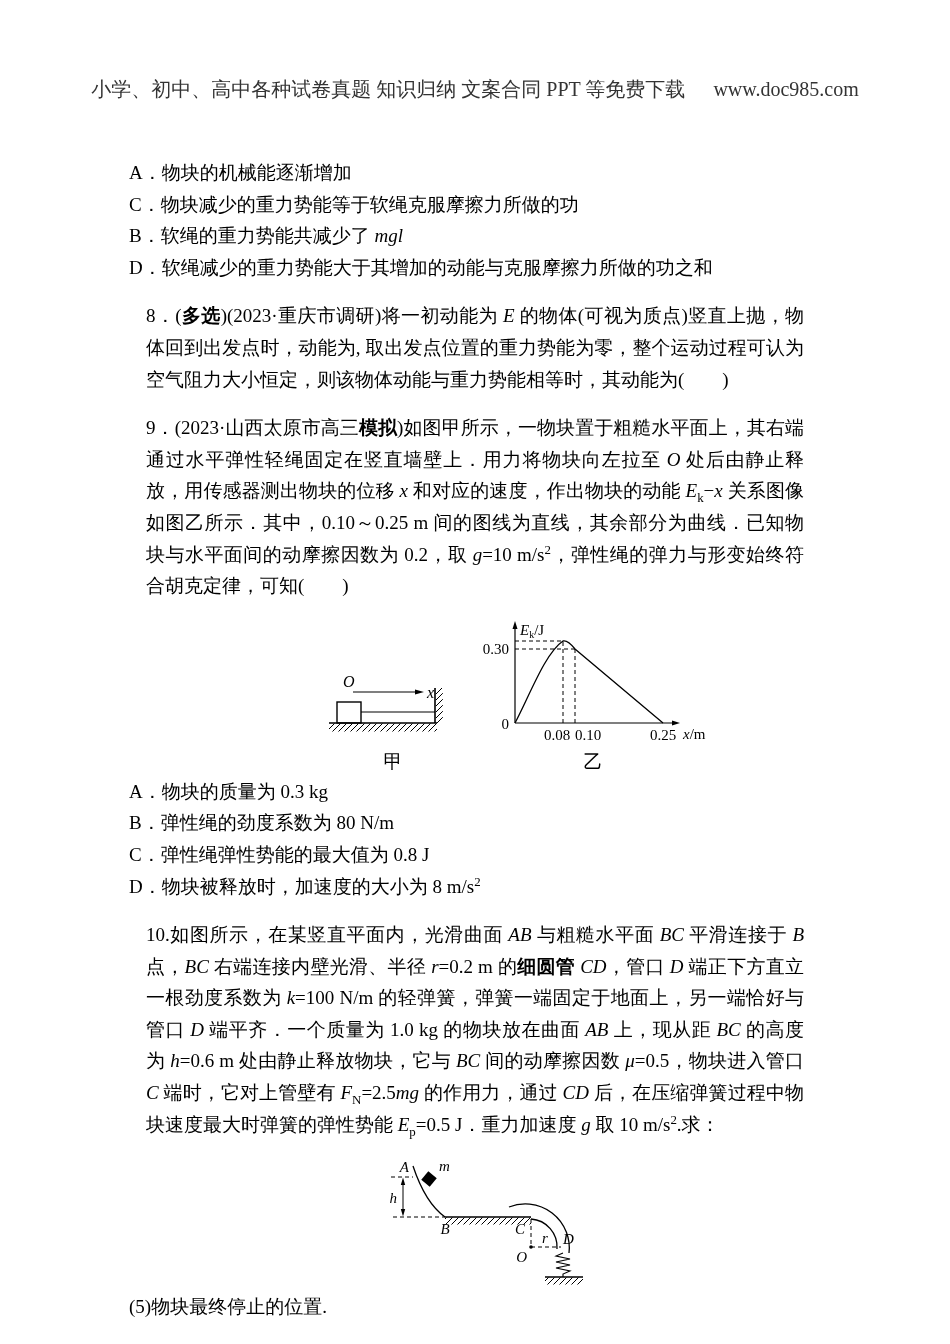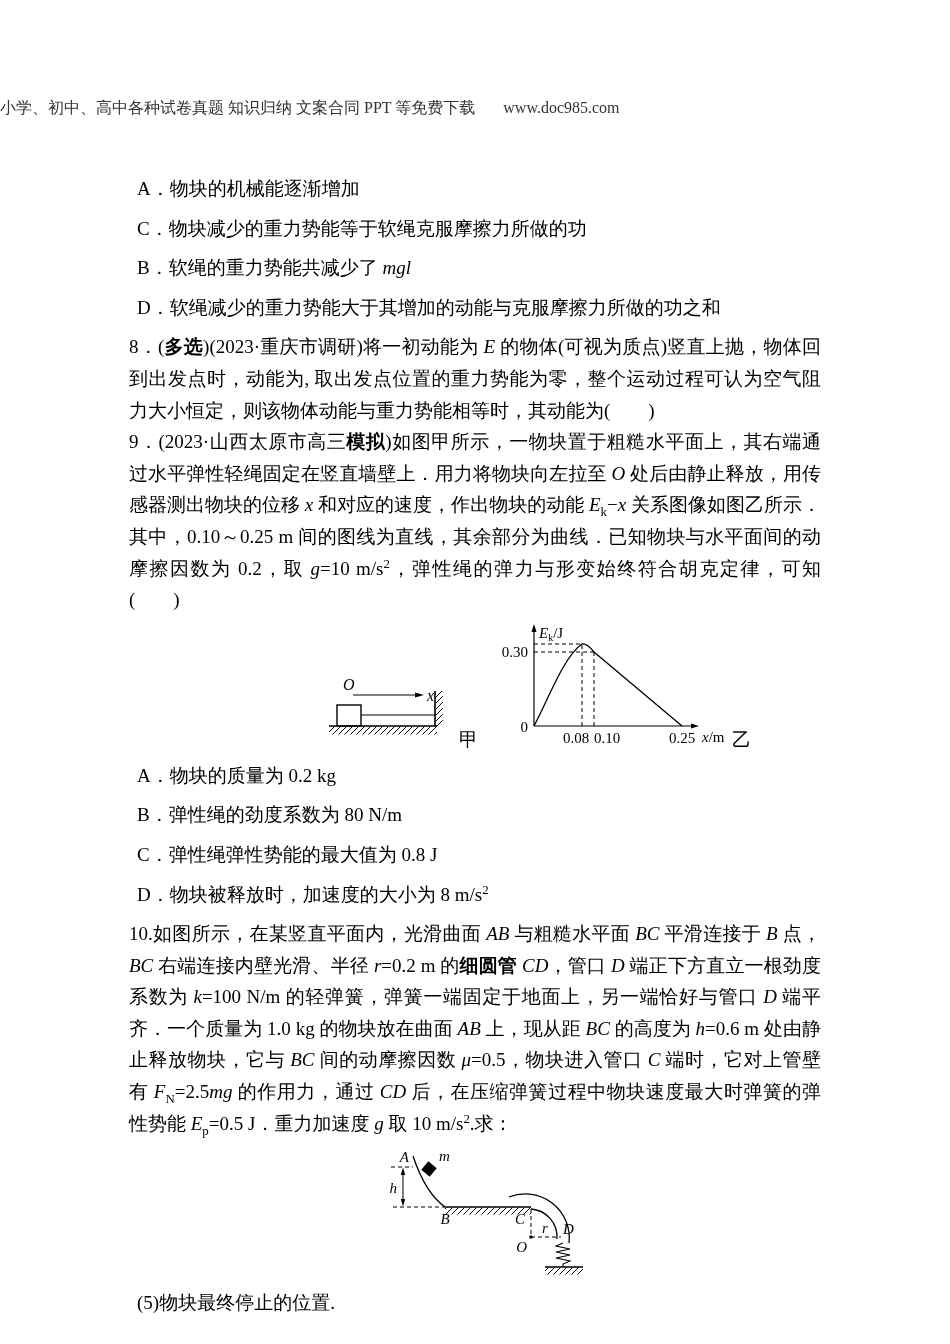--- a/index.html
+++ b/index.html
@@ -1,30 +1,30 @@
 <!DOCTYPE html>
 <html><head>
 <meta charset="utf-8">
 <style>
   html,body{margin:0;padding:0;background:#fff;}
   body{width:950px;height:1344px;color:#000;
        font-family:"Liberation Serif","DejaVu Serif",serif;}
   .page{position:relative;width:950px;height:1344px;overflow:hidden;background:#fff;}
-  .site-header{padding-top:98px;text-align:left;font-size:16px;color:#333;white-space:nowrap;}
+  .site-header{padding-top:76px;text-align:center;font-size:20px;color:#333;white-space:nowrap;}
   .hgap{display:inline-block;width:28px;}
   .content{width:692px;margin:54px auto 0;font-size:19px;line-height:31.6px;text-align:justify;}
-  .para{margin:0;text-align:justify;}
-  .line{margin:8px;}
+  .para{margin:17px;text-align:justify;}
+  .line{margin:0;}
   .answers{word-spacing:7px;}
   .st-i{font-style:italic;}
   .st-b{font-weight:bold;}
   .st-sub{font-size:0.68em;vertical-align:sub;line-height:0;}
   .st-sup{font-size:0.68em;vertical-align:0.55em;line-height:0;}
   .fig-row{display:flex;align-items:flex-end;margin:6px 0 2px 198px;gap:14px;}
-  .fig-col{display:flex;align-items:flex-end;}
+  .fig-col{display:flex;flex-direction:column;align-items:center;}
   .fig-caption{font-size:19px;line-height:24px;margin-top:1px;}
   .jia-svg{margin-bottom:16px;}
   .fig2-wrap{margin:8px 0 2px 228px;line-height:0;}
   svg{display:block;}
   svg text{font-family:"Liberation Serif","DejaVu Serif",serif;fill:#000;}
   .v{font-style:italic;}
 </style>
 </head>
 <body>
 
@@ -83,21 +83,21 @@
           <text x="36" y="110" font-size="15" text-anchor="end">0</text>
           <text x="84" y="121" font-size="15" text-anchor="middle">0.08</text>
           <text x="115" y="121" font-size="15" text-anchor="middle">0.10</text>
           <text x="190" y="121" font-size="15" text-anchor="middle">0.25</text>
           <text x="210" y="120" font-size="15"><tspan class="v">x</tspan><tspan>/m</tspan></text>
         </svg>
         <div class="fig-caption">乙</div>
       </div>
     </div>
 
-    <div class="line">A．物块的质量为 0.2 kg</div>
+    <div class="line">A．物块的质量为 0.3 kg</div>
     <div class="line">B．弹性绳的劲度系数为 80 N/m</div>
     <div class="line">C．弹性绳弹性势能的最大值为 0.8 J</div>
     <div class="line">D．物块被释放时，加速度的大小为 8 m/s<span class="st-sup">2</span></div>
 
     <p class="para">10.如图所示，在某竖直平面内，光滑曲面 <span class="st-i">AB</span> 与粗糙水平面 <span class="st-i">BC</span> 平滑连接于 <span class="st-i">B</span> 点，<span class="st-i">BC</span> 右端连接内壁光滑、半径 <span class="st-i">r</span>=0.2 m 的<span class="st-b">细圆管</span> <span class="st-i">CD</span>，管口 <span class="st-i">D</span> 端正下方直立一根劲度系数为 <span class="st-i">k</span>=100 N/m 的轻弹簧，弹簧一端固定于地面上，另一端恰好与管口 <span class="st-i">D</span> 端平齐．一个质量为 1.0 kg 的物块放在曲面 <span class="st-i">AB</span> 上，现从距 <span class="st-i">BC</span> 的高度为 <span class="st-i">h</span>=0.6 m 处由静止释放物块，它与 <span class="st-i">BC</span> 间的动摩擦因数 <span class="st-i">μ</span>=0.5，物块进入管口 <span class="st-i">C</span> 端时，它对上管壁有 <span class="st-i">F</span><span class="st-sub">N</span>=2.5<span class="st-i">mg</span> 的作用力，通过 <span class="st-i">CD</span> 后，在压缩弹簧过程中物块速度最大时弹簧的弹性势能 <span class="st-i">E</span><span class="st-sub">p</span>=0.5 J．重力加速度 <span class="st-i">g</span> 取 10 m/s<span class="st-sup">2</span>.求：</p>
 
     <div class="fig2-wrap">
       <svg width="250" height="132" viewBox="0 0 250 132">
         <defs>
           <pattern id="hatchB" width="6" height="6" patternUnits="userSpaceOnUse">

